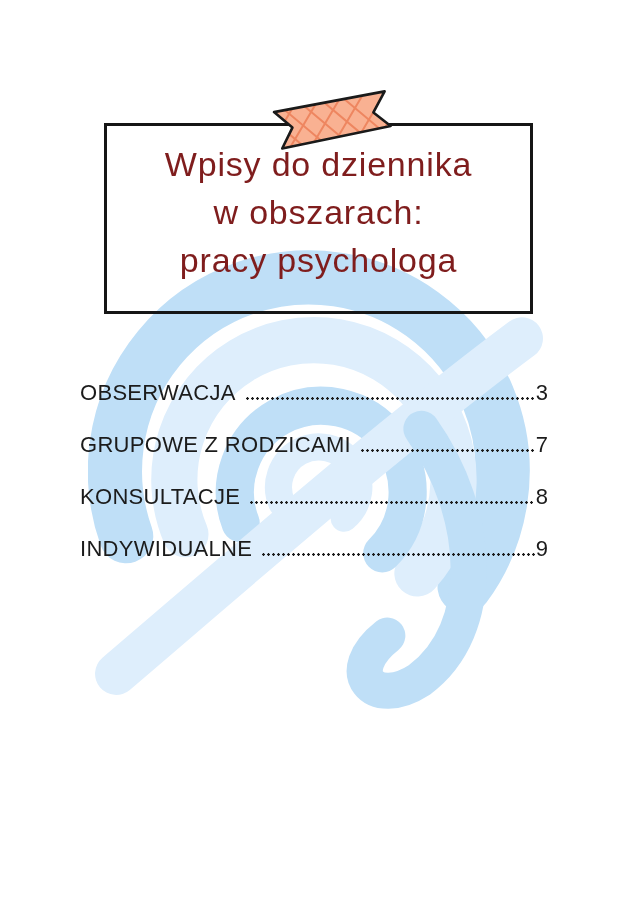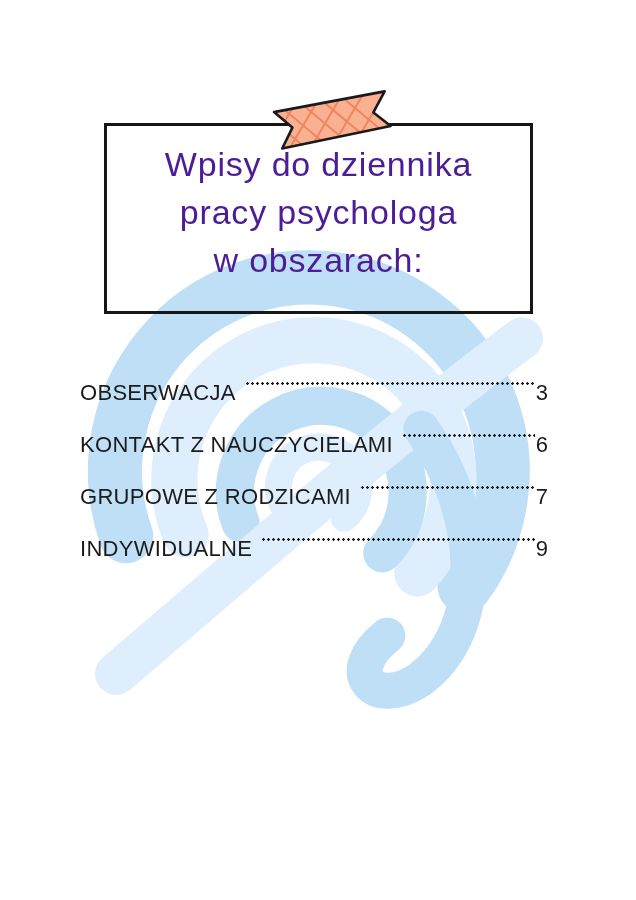--- a/index.html
+++ b/index.html
@@ -33,21 +33,21 @@
     align-items: center;
     justify-content: flex-start;
     padding-top: 14px;
     box-sizing: content-box;
   }
   .title-line {
     font-size: 34px;
     line-height: 48px;
     font-weight: 400;
     letter-spacing: 0.8px;
-    color: #4c1d95;
+    color: #7f1d1d;
     white-space: nowrap;
   }
 
   
   .tape {
     position: absolute;
     left: 163px; top: -34px;
     width: 126px; height: 58px;
     transform: rotate(-5deg);
     z-index: 2;
@@ -55,21 +55,21 @@
 
   
   .toc {
     position: absolute;
     left: 80px; top: 380px;
     width: 468px;
     z-index: 1;
   }
   .toc-row {
     display: flex;
-    align-items: flex-start;
+    align-items: flex-end;
     height: 26px;
     margin-bottom: 26px;
   }
   .toc-label {
     font-size: 22px;
     line-height: 26px;
     letter-spacing: 0.3px;
     white-space: nowrap;
     color: #1b1b1b;
   }
@@ -112,45 +112,45 @@
         </clipPath>
       </defs>
       <path d="M5 15 L117 4 L104 24 L120 39 L10 52 L22 32 Z" fill="#f9b192"></path>
       <g clip-path="url(#tapeclip)" stroke-width="2" fill="none">
         <path d="M-10 60 L40 -10 M12 60 L62 -10 M34 60 L84 -10 M56 60 L106 -10 M78 60 L128 -10 M100 60 L150 -10" stroke="#ee8660"></path>
         <path d="M-30 -10 L40 60 M-8 -10 L62 60 M14 -10 L84 60 M36 -10 L106 60 M58 -10 L128 60" stroke="#ee8660"></path>
       </g>
       <path d="M5 15 L117 4 L104 24 L120 39 L10 52 L22 32 Z" fill="none" stroke-width="2.6" stroke-linejoin="round" stroke="#1a1a1a"></path>
     </svg>
     <div class="title-line">Wpisy do dziennika</div>
+    <div class="title-line">w obszarach:</div>
     <div class="title-line">pracy psychologa</div>
-    <div class="title-line">w obszarach:</div>
   </div>
 
   <div class="toc">
     <div class="toc-row">
       <span class="toc-label">OBSERWACJA</span>
       <span class="toc-leader"></span>
       <span class="toc-page">3</span>
     </div>
 
 
 
-    <div class="toc-row">
-      <span class="toc-label">KONTAKT Z NAUCZYCIELAMI</span>
-      <span class="toc-leader"></span>
-      <span class="toc-page">6</span>
-    </div>
 
     <div class="toc-row">
       <span class="toc-label">GRUPOWE Z RODZICAMI</span>
       <span class="toc-leader"></span>
       <span class="toc-page">7</span>
     </div>
 
+    <div class="toc-row">
+      <span class="toc-label">KONSULTACJE</span>
+      <span class="toc-leader"></span>
+      <span class="toc-page">8</span>
+    </div>
 
     <div class="toc-row">
       <span class="toc-label">INDYWIDUALNE</span>
       <span class="toc-leader"></span>
       <span class="toc-page">9</span>
     </div>
   </div>
 
 </div>
 

